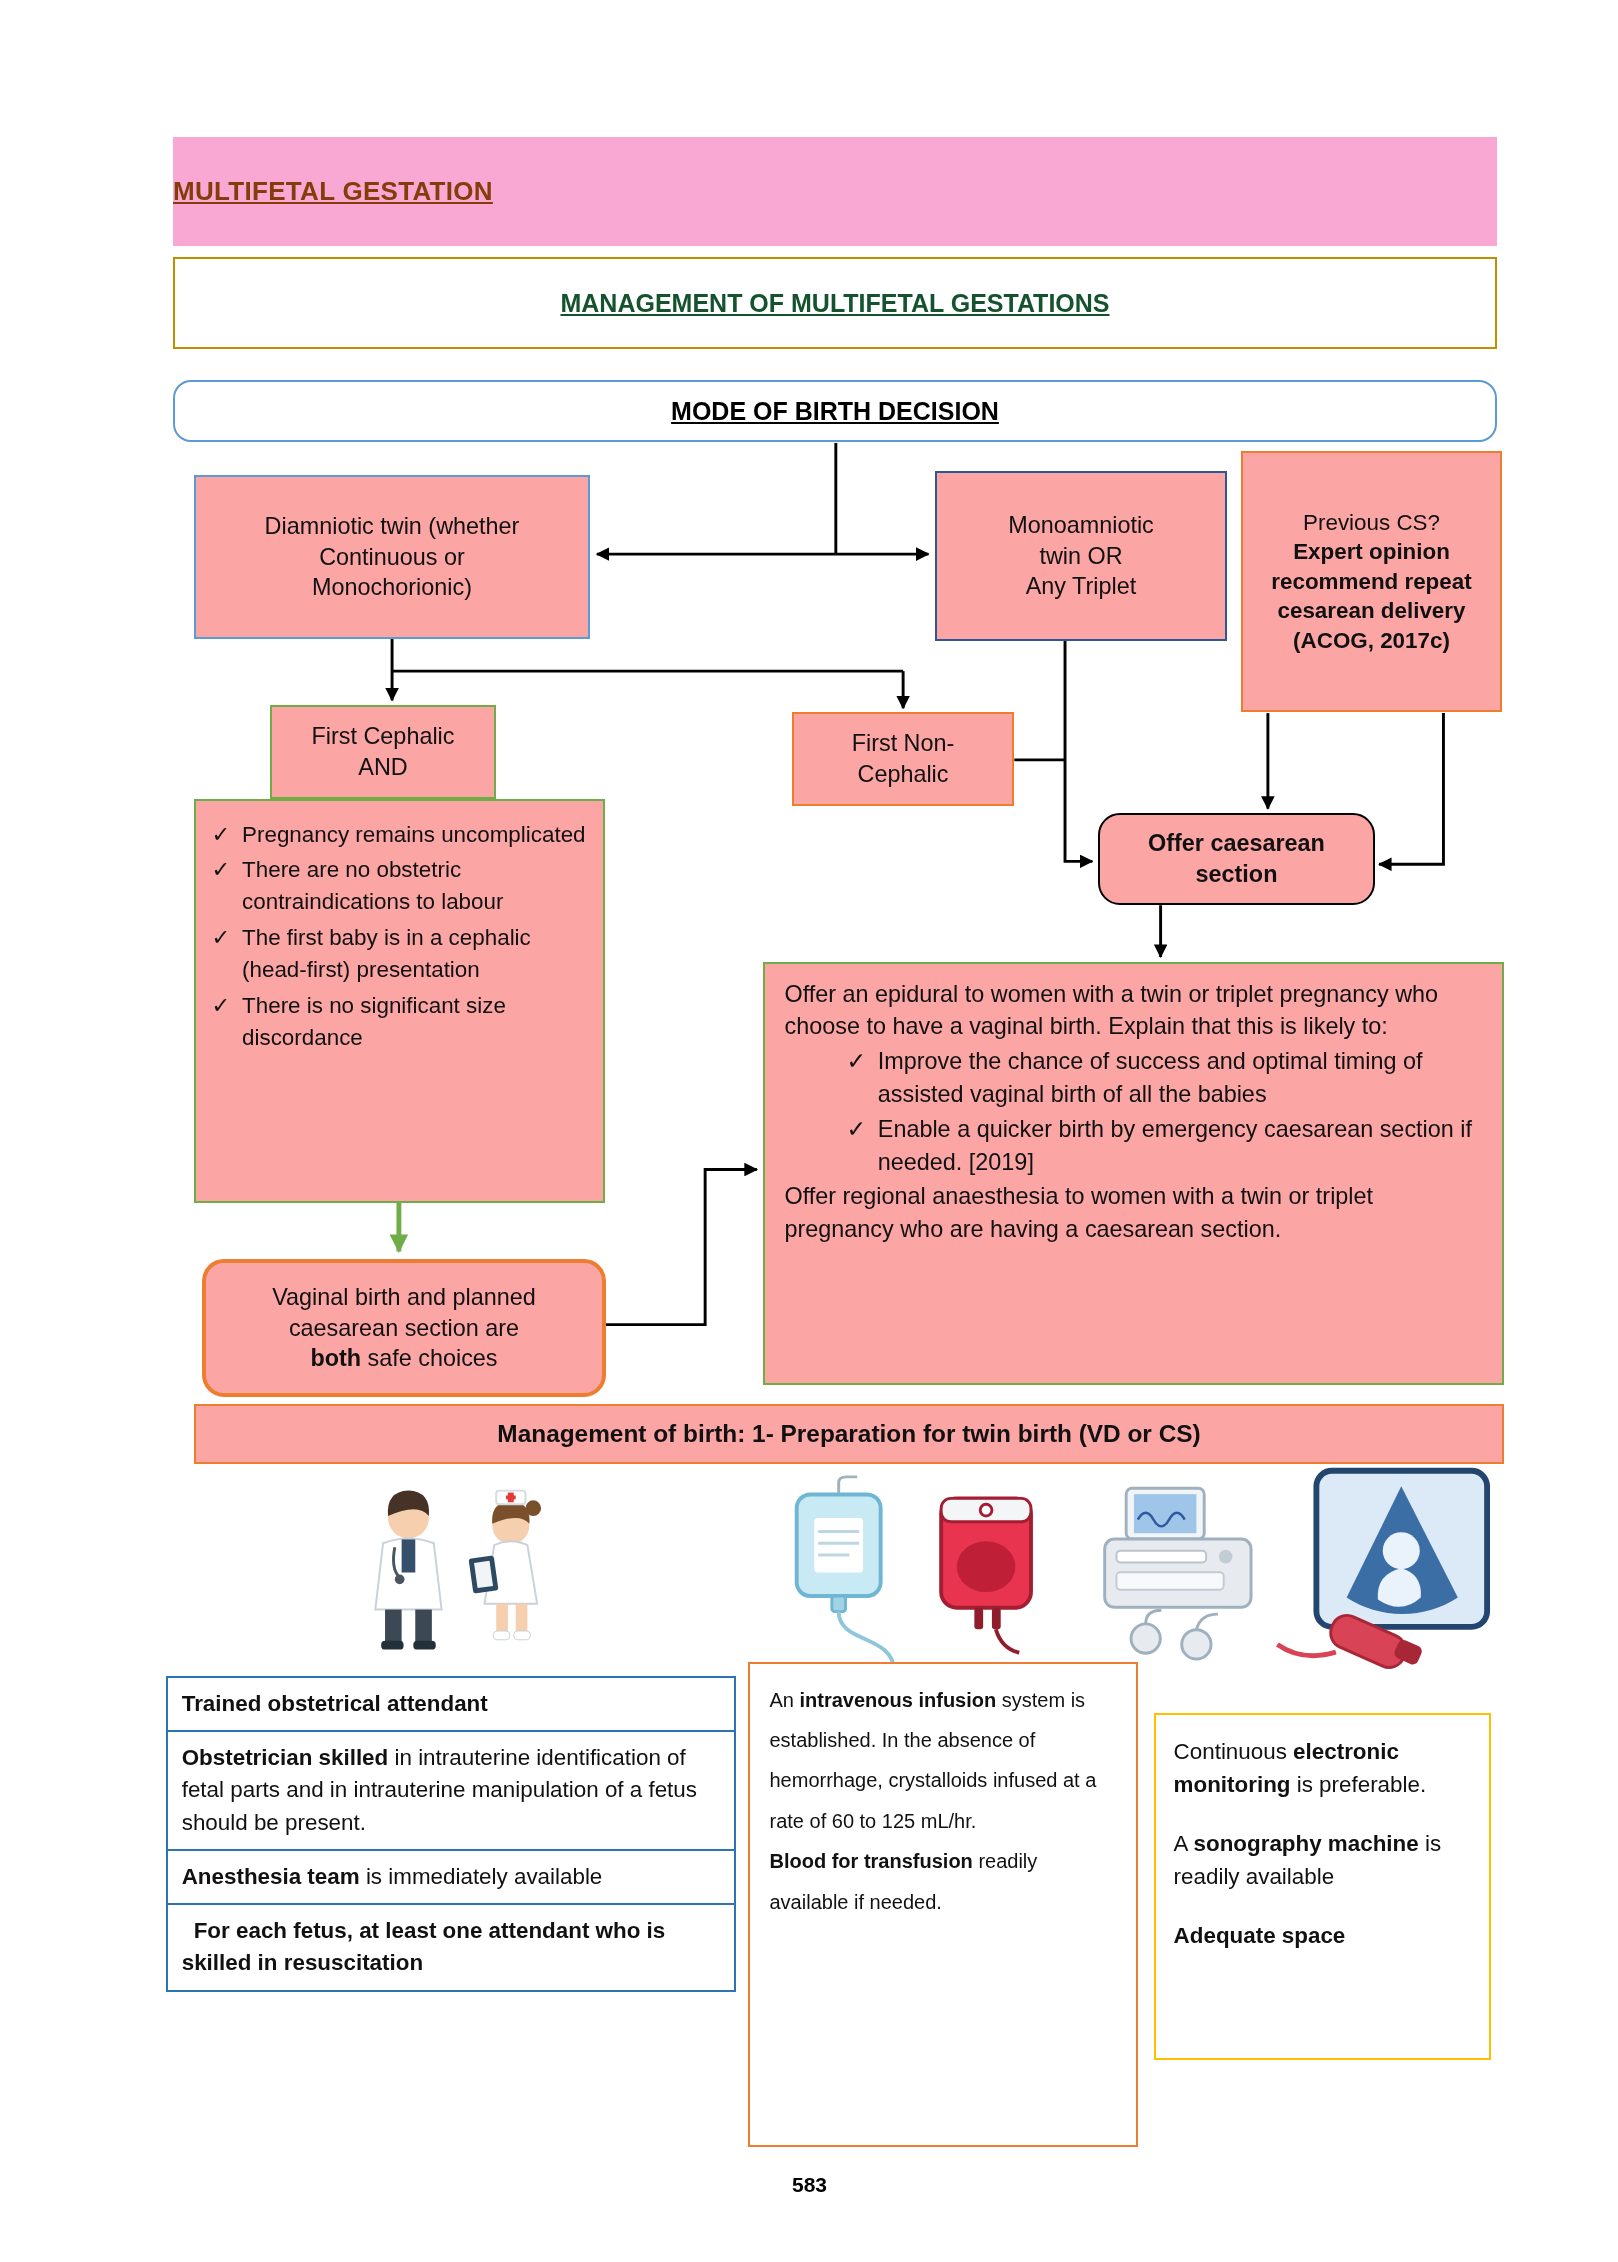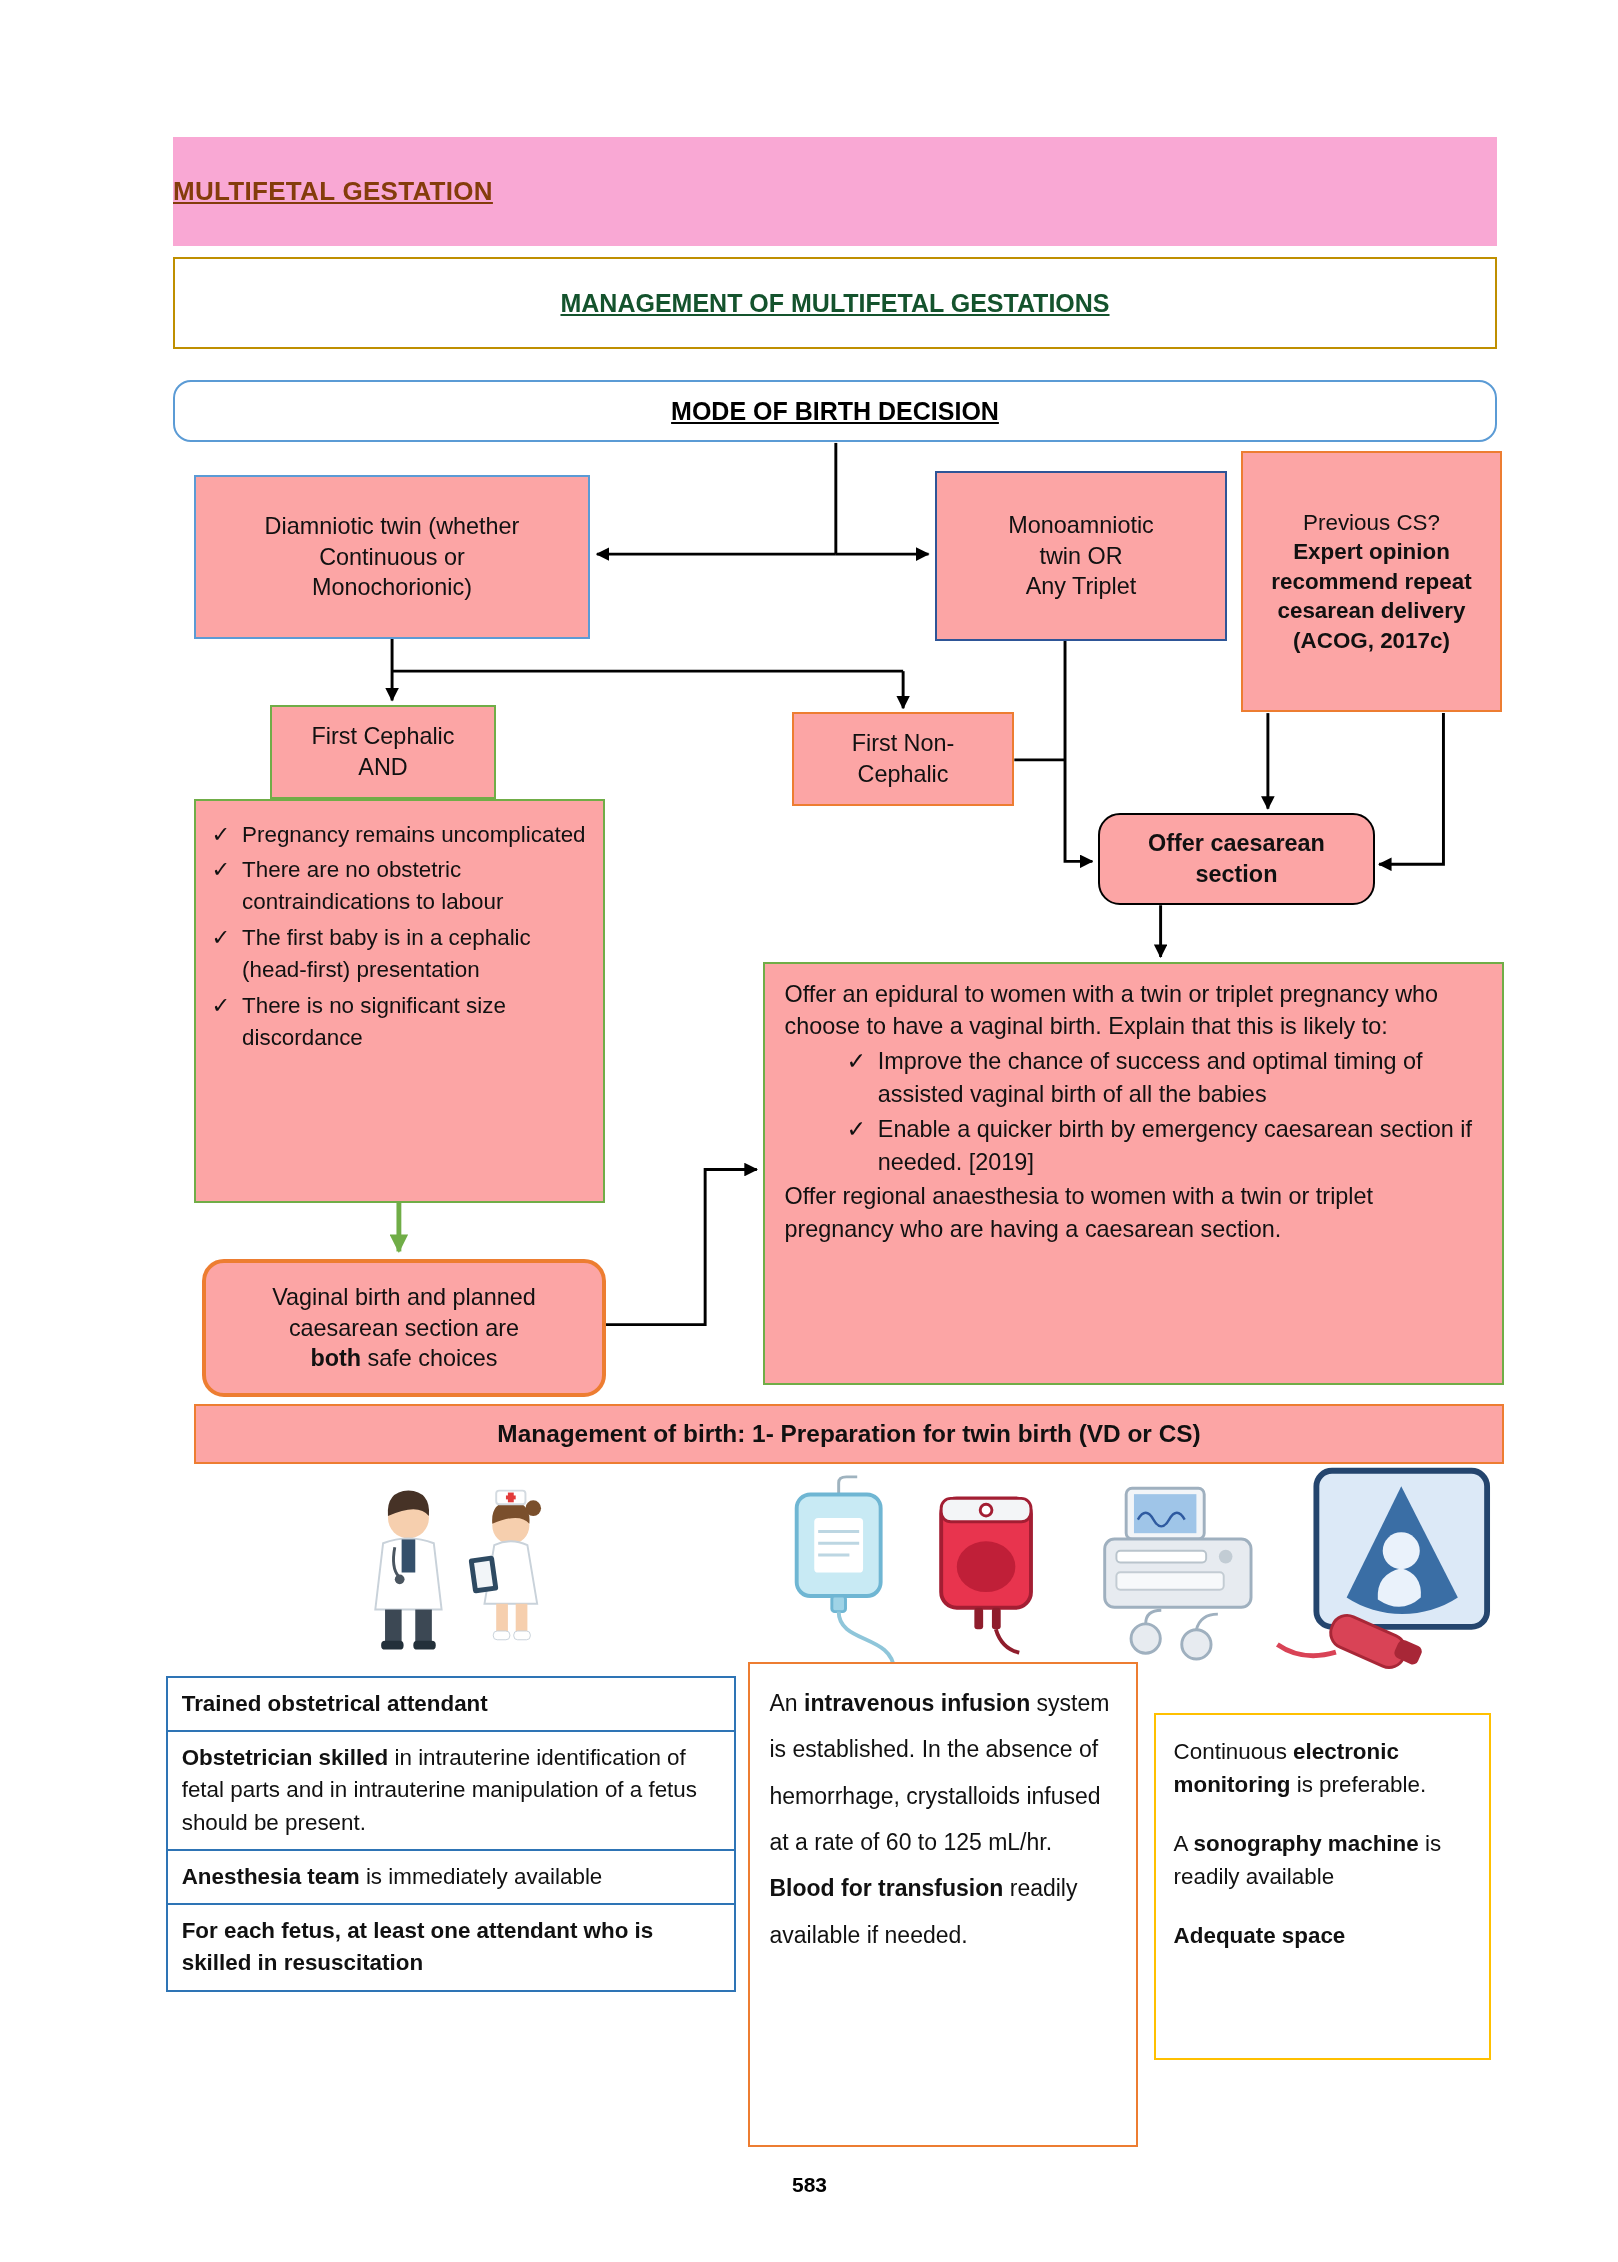--- a/index.html
+++ b/index.html
@@ -26,21 +26,21 @@
   .criteria{padding:17.6px 15.6px;font-size:22.4px;line-height:1.45}
   .check-item{display:flex;gap:11.7px;align-items:flex-start;margin-bottom:2.9px}
   .check{flex:0 0 auto}
   .check-item.indent{margin-left:62px;margin-top:2px;margin-bottom:2px}
   .epidural{padding:13.7px 19.5px;font-size:23.4px;line-height:1.4}
   .epidural p{margin:0}
   .mgmt-banner{font-weight:bold;font-size:24.4px;border-width:2.9px}
   .attendant{border:2.9px solid #2e74b5;background:#fff;font-size:22.4px;line-height:1.45;text-align:left}
   .attendant .row{padding:9.8px 13.7px;border-bottom:2.9px solid #2e74b5}
   .attendant .row:last-child{border-bottom:none}
-  .iv-box{border:2.9px solid #ed7d31;background:#fff;padding:15.6px 19.5px;font-size:23px;line-height:2.02;text-align:left;display:block}
+  .iv-box{border:2.9px solid #ed7d31;background:#fff;padding:15.6px 19.5px;font-size:20px;line-height:2.02;text-align:left;display:block}
   .iv-box p{margin:0}
   .mon-box{border:2.9px solid #ffc000;background:#fff;padding:19.5px 17.6px;font-size:22.4px;line-height:1.5;text-align:left;display:block}
   .mon-box p{margin:0 0 25px 0}
   .mon-box p:last-child{margin-bottom:0}
   .page-number{width:100%;text-align:center;font-size:21px;font-weight:bold;color:#000}
 </style>
 </head>
 <body>
 
 <div class="page">
@@ -225,21 +225,21 @@
     <div class="row">
       <span><span style="font-weight: bold;">Trained obstetrical attendant</span></span>
     </div>
     <div class="row">
       <span><span style="font-weight: bold;">Obstetrician skilled</span><span> in intrauterine identification of fetal parts and in intrauterine manipulation of a fetus should be present.</span></span>
     </div>
     <div class="row">
       <span><span style="font-weight: bold;">Anesthesia team</span><span> is immediately available</span></span>
     </div>
     <div class="row">
-      <span><span style="font-weight: bold;">For each fetus, at least one attendant who is skilled in resuscitation</span></span>
+      <span><span style="font-weight: bold; margin-left: 12px;">For each fetus, at least one attendant who is skilled in resuscitation</span></span>
     </div>
   </div>
 
   <div class="abs iv-box" style="left:748px;top:1662px;width:390px;height:485px">
     <p><span>An </span><span style="font-weight: bold;">intravenous infusion</span><span> system is established. In the absence of hemorrhage, crystalloids infused at a rate of 60 to 125 mL/hr.</span></p>
     <p><span style="font-weight: bold;">Blood for transfusion</span><span> readily available if needed.</span></p>
   </div>
 
   <div class="abs mon-box" style="left:1154px;top:1713px;width:337px;height:347px">
     <p><span>Continuous </span><span style="font-weight: bold;">electronic monitoring</span><span> is preferable.</span></p>

